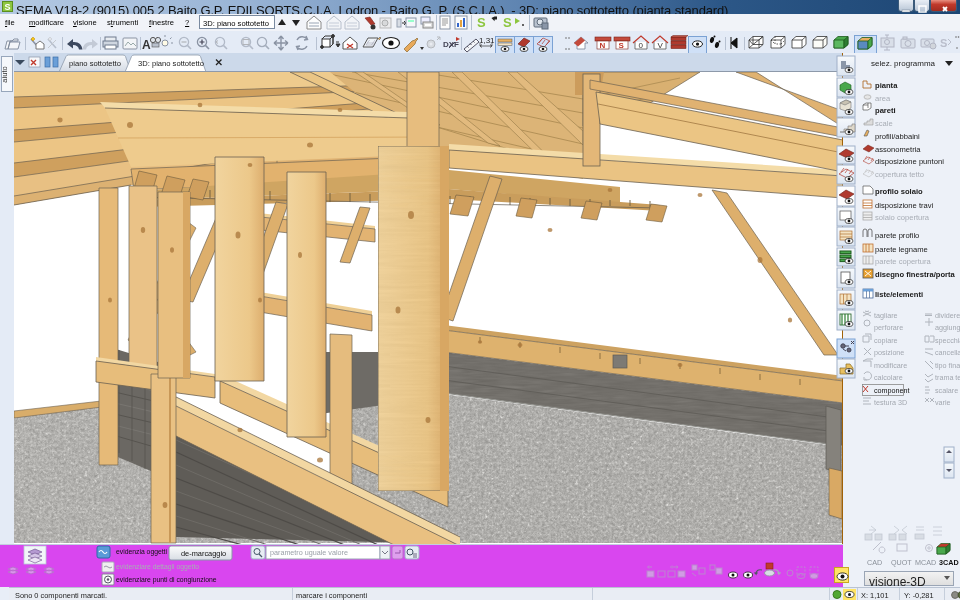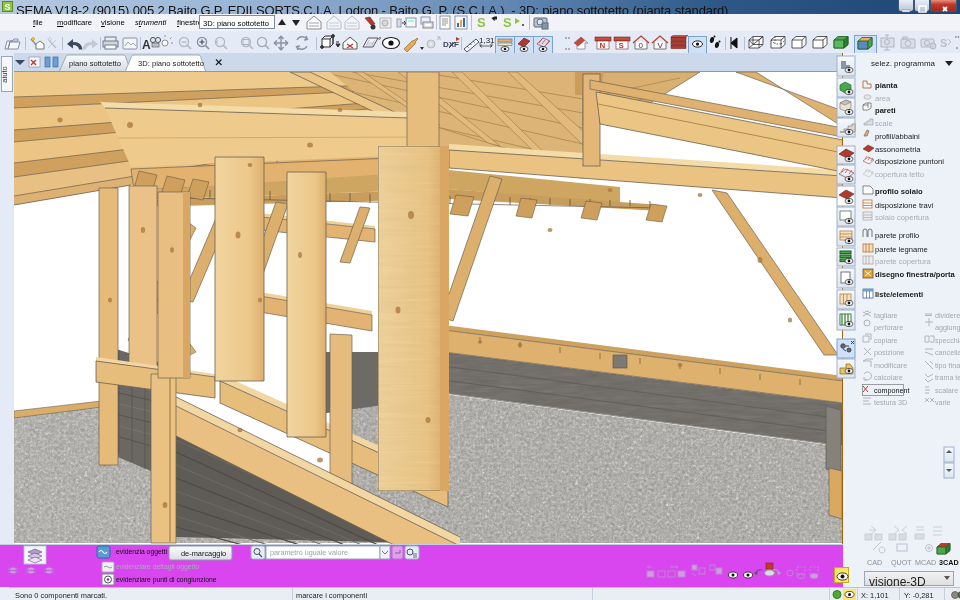--- a/index.html
+++ b/index.html
@@ -2,21 +2,21 @@
 <html><head><meta charset="utf-8">
 <style>
 html,body{margin:0;padding:0;}
 #app{position:relative;width:960px;height:600px;font-family:"Liberation Sans",sans-serif;overflow:hidden;background:#e8eef7;}
 .abs{position:absolute;}
 #titlebar{left:0;top:0;width:960px;height:14px;background:linear-gradient(90deg,#b4c9e2 0%,#9ab5d6 25%,#5d83b0 55%,#2c5787 75%,#1d4674 100%);}
 #titletext{left:16px;top:3px;font-size:13px;letter-spacing:-0.14px;color:#111;white-space:nowrap;}
 #slogo{left:2px;top:1px;width:11px;height:11px;background:#8dc63f;border:1px solid #5a8f1f;color:#fff;font-weight:bold;font-size:9px;line-height:11px;text-align:center;box-sizing:border-box;}
 .winbtn{top:0px;height:12px;border:1px solid #3a5a7a;border-top:none;border-radius:0 0 3px 3px;box-sizing:border-box;}
 #menubar{left:0;top:14px;width:960px;height:17px;background:#f1f3f8;font-size:7.6px;color:#000;}
-.menuitem{position:absolute;top:4px;margin-left:28px;}
+.menuitem{position:absolute;top:4px;}
 #toolbar{left:0;top:31px;width:960px;height:22px;background:#e4ebf6;border-bottom:1px solid #c8d4e4;}
 #tabbar{left:14px;top:53px;width:829px;height:19px;background:#ccd9ea;text-align:center;}
 #leftstrip{left:0;top:53px;width:14px;height:534px;background:#e4ebf6;}
 #aiuto{left:1px;top:56px;width:12px;height:36px;background:#f6f8fb;border:1px solid #97a6bb;box-sizing:border-box;}
 #aiuto span{position:absolute;left:-6px;top:13px;transform:rotate(-90deg);font-size:7.5px;color:#333;}
 #canvas{left:14px;top:71px;width:828px;height:473px;background:#ffffff;border-top:1px solid #8d99aa;box-sizing:border-box;overflow:hidden;}
 #rightpanel{left:842px;top:53px;width:118px;height:534px;background:#edf1f8;border-left:1px solid #a16207;box-sizing:border-box;}
 #bottombar{left:0;top:544px;width:843px;height:43px;background:#d946ef;border-top:1px solid #c3cfdf;box-sizing:border-box;}
 #statusbar{left:0;top:587px;width:960px;height:13px;background:#e9edf4;border-top:1px solid #b9c3d2;box-sizing:border-box;font-size:7.4px;color:#222;margin-left:9px;}
 .cell{position:absolute;top:0;height:12px;border-right:1px solid #c5cedb;}
@@ -32,21 +32,21 @@
 <div class="winbtn abs" style="left:914px;width:16px;background:linear-gradient(#e8eef5,#b9c6d6);"><svg width="14" height="10">
         <rect x="4" y="2" width="7" height="6" fill="none" stroke="#fff" stroke-width="1.5"></rect>
       </svg></div>
 <div class="winbtn abs" style="left:930px;width:27px;background:linear-gradient(#e89080,#c0392b 40%,#a02c20);"><svg width="25" height="10">
         <path d="M9 1 L13 5 M13 1 L9 5" transform="translate(3,2)" stroke="#fff" stroke-width="1.8" fill="none"></path>
       </svg></div>
 <div id="menubar" class="abs">
 <span class="menuitem" style="left:5px;"><u>f</u>ile</span>
 <span class="menuitem" style="left:29px;"><u>m</u>odificare</span>
 <span class="menuitem" style="left:73px;"><u>v</u>isione</span>
-<span class="menuitem" style="left:107px;font-style:italic;">s<u>t</u>rumenti</span>
+<span class="menuitem" style="left:107px;">s<u>t</u>rumenti</span>
 <span class="menuitem" style="left:149px;text-align:right;"><u>f</u>inestre</span>
 <span class="menuitem" style="left:185px;"><u>?</u></span>
 <span class="abs" style="left:199px;top:1px;width:76px;height:14px;background:#fff;border:1px solid #7a8aa0;font-size:7.6px;padding:3px 0 0 3px;box-sizing:border-box;white-space:nowrap;">3D: piano sottotetto</span>
 <svg class="abs" style="left:277px;top:4px;" width="26" height="9">
         <path d="M1 7 L5 1 L9 7 Z" fill="#222"></path>
         <path d="M15 2 L23 2 L19 8 Z" fill="#222"></path>
       </svg>
 <svg class="abs" style="left:305px;top:0px;" width="260" height="17">
 <g stroke="#8a8a8a" fill="#fdfdfd">
           <path d="M2 8 L9 2 L16 8 L16 15 L2 15 Z"></path>

